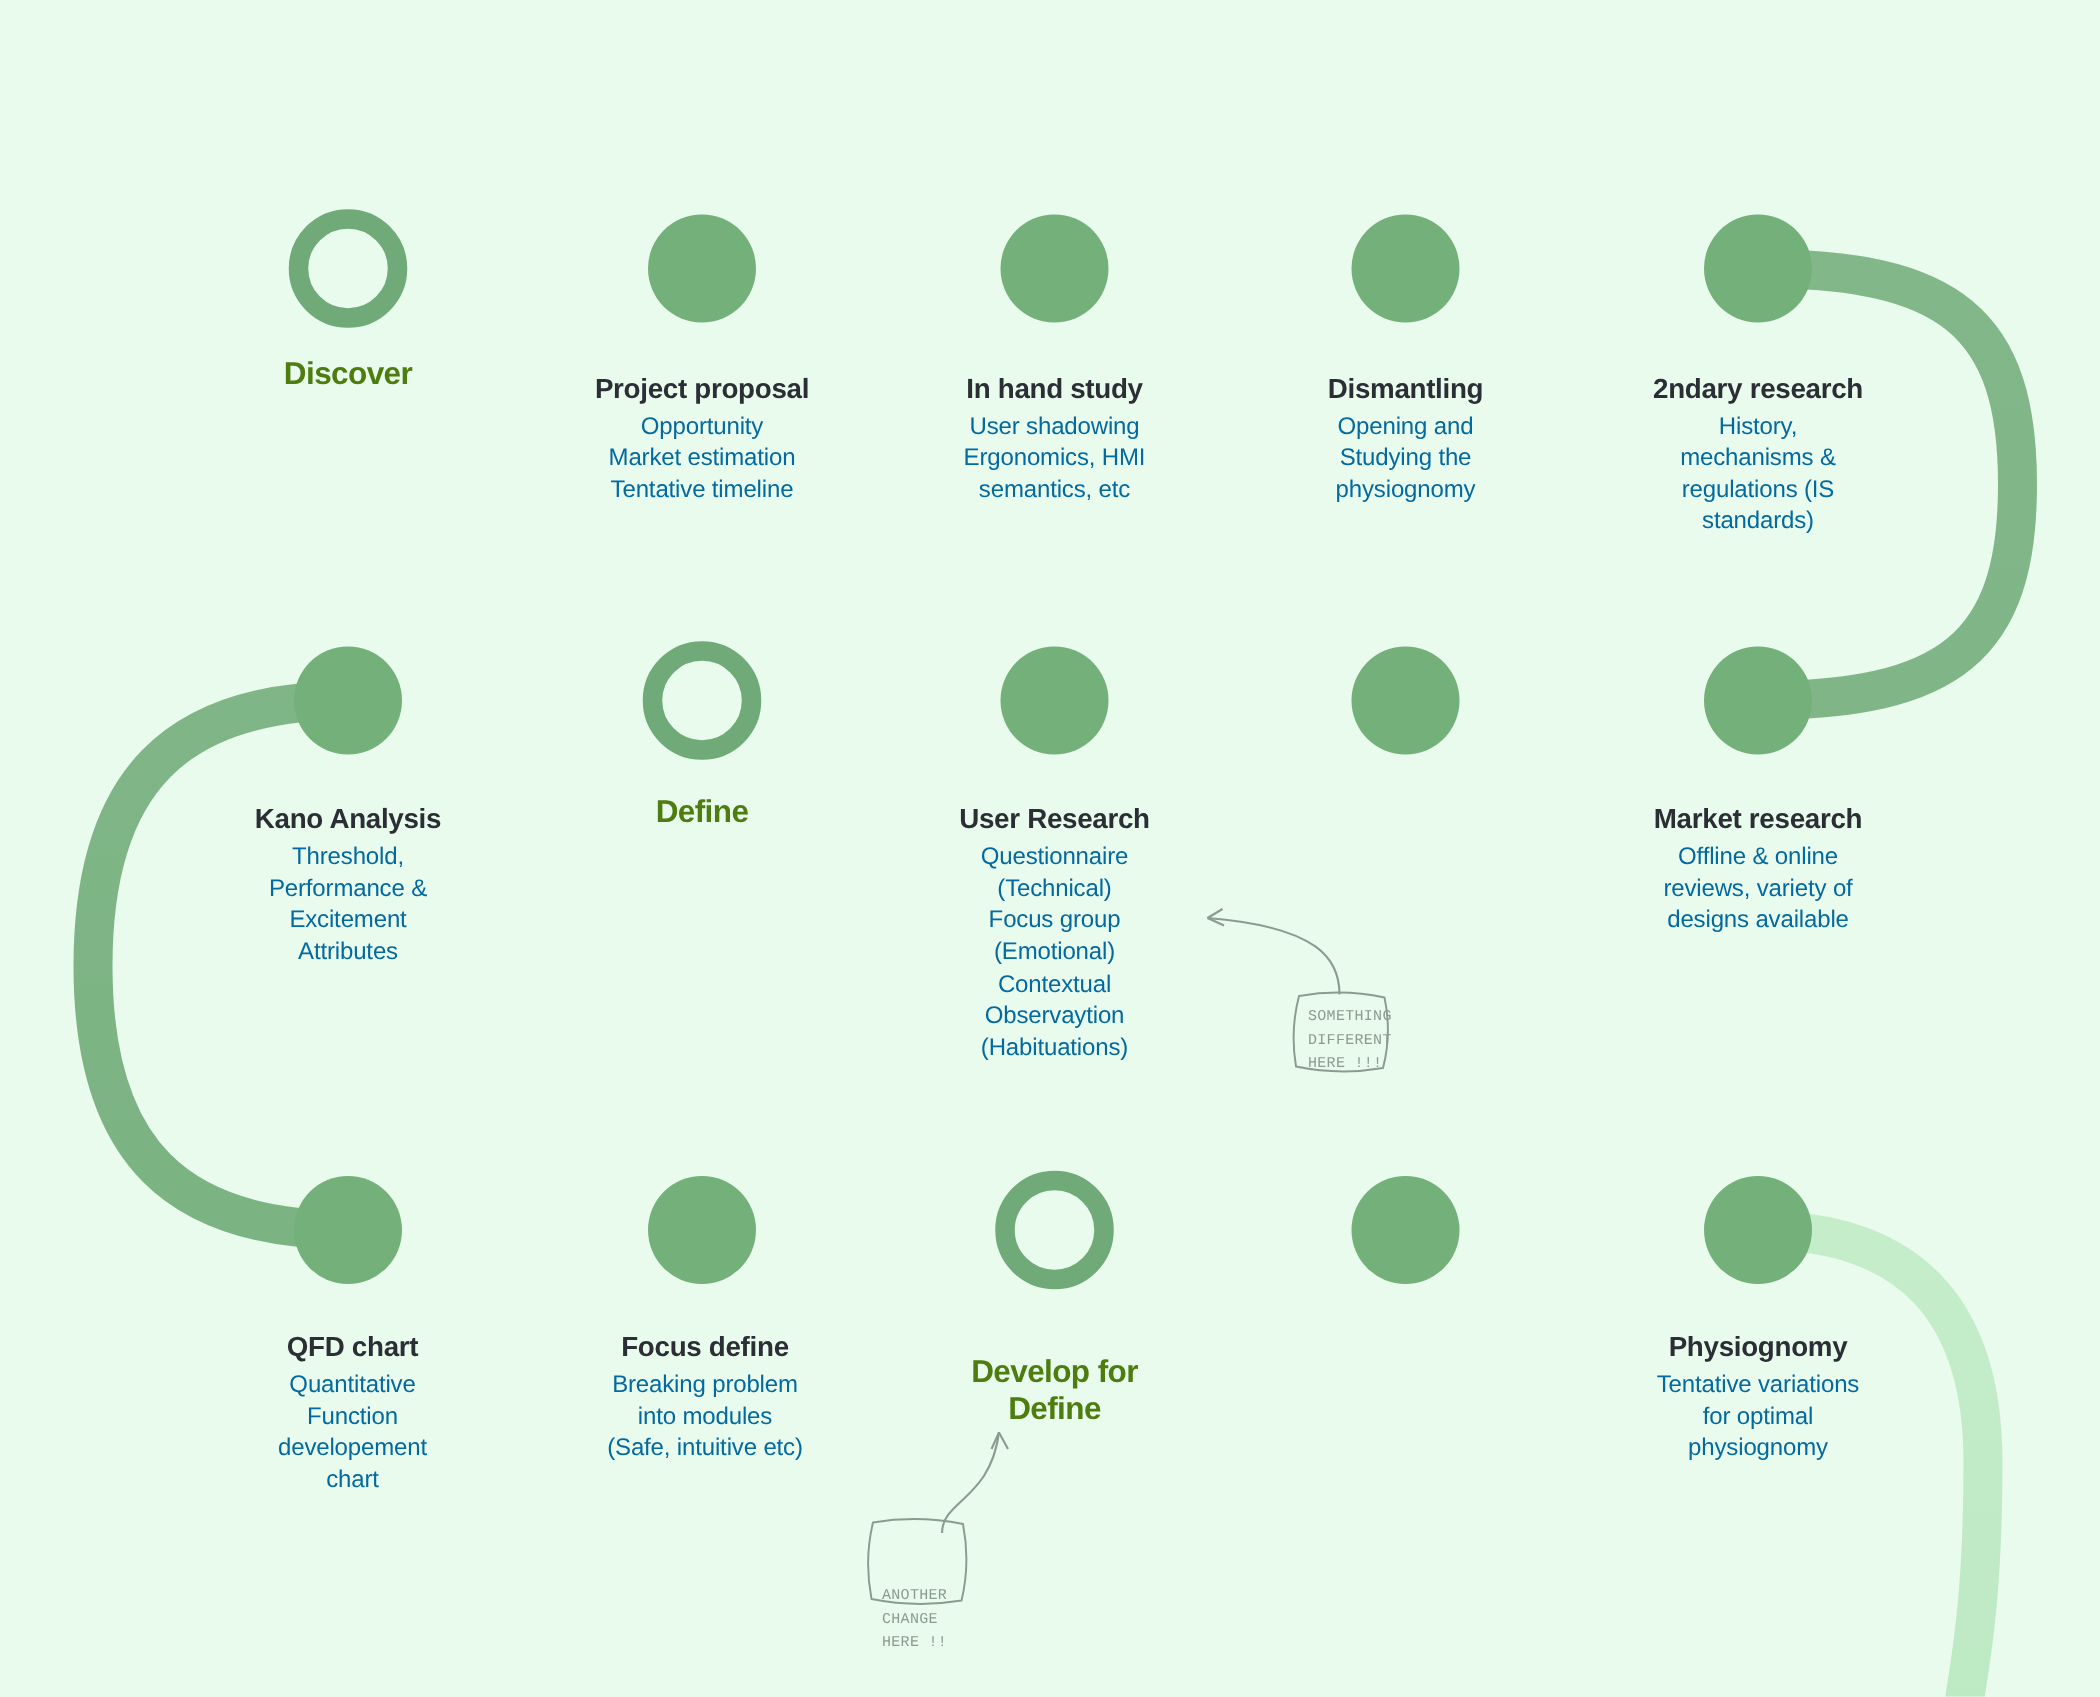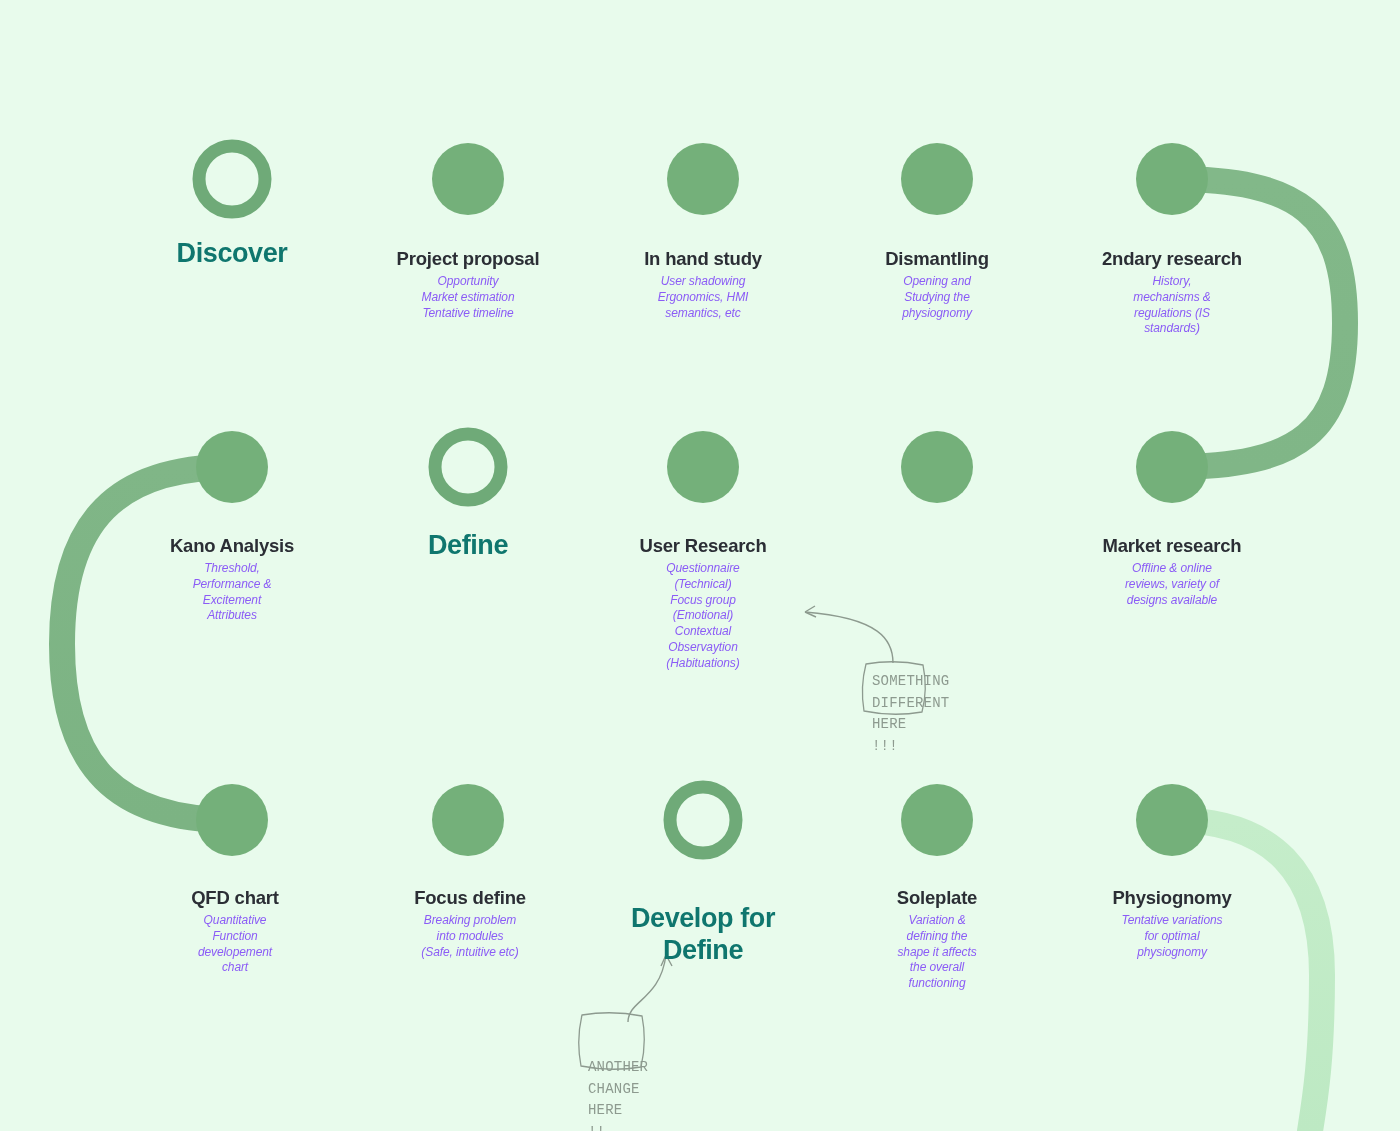--- a/index.html
+++ b/index.html
@@ -21,37 +21,36 @@
   }
   .label .ttl{
     font-weight:bold;
     font-size:18.5px;
     letter-spacing:-0.2px;
     display:block;
     margin-bottom:2px;
     color:#2b2e35;
   }
   .label .sub{
-    font-size:12px;
+    font-size:16px;
     display:block;
-    color:#8b5cf6;
+    color:#0369a1;
     letter-spacing:-0.1px;
-    font-style:italic;
   }
   .label.phase .ttl{
-    font-size:27px;
+    font-size:21px;
     font-weight:bold;
     letter-spacing:-0.4px;
     line-height:1.16;
-    color:#0f766e;
+    color:#4d7c0f;
   }
   .note{
     position:absolute;
     font-family:"Liberation Mono", monospace;
-    font-size:14px;
+    font-size:10px;
     color:#8d9a8f;
     line-height:1.55;
     letter-spacing:0.2px;
     white-space:pre-line;
   }
 </style>
 </head>
 <body style="background: rgb(232, 251, 236);">
 
 <div id="stage">
@@ -207,28 +206,20 @@
     <span class="sub">Breaking problem</span>
     <span class="sub">into modules</span>
     <span class="sub">(Safe, intuitive etc)</span>
   </div>
 
   <div class="label phase" style="left:603px;top:882px;width:200px;white-space:pre-line;">
     <span class="ttl">Develop for
 Define</span>
   </div>
 
-  <div class="label" style="left:847px;top:886px;width:180px;">
-    <span class="ttl">Soleplate</span>
-    <span class="sub">Variation &amp;</span>
-    <span class="sub">defining the</span>
-    <span class="sub">shape it affects</span>
-    <span class="sub">the overall</span>
-    <span class="sub">functioning</span>
-  </div>
 
   <div class="label" style="left:1066px;top:886px;width:212px;">
     <span class="ttl">Physiognomy</span>
     <span class="sub">Tentative variations</span>
     <span class="sub">for optimal</span>
     <span class="sub">physiognomy</span>
   </div>
 
   <div class="note" style="left:872px;top:671px;width:56px;">SOMETHING
 DIFFERENT

